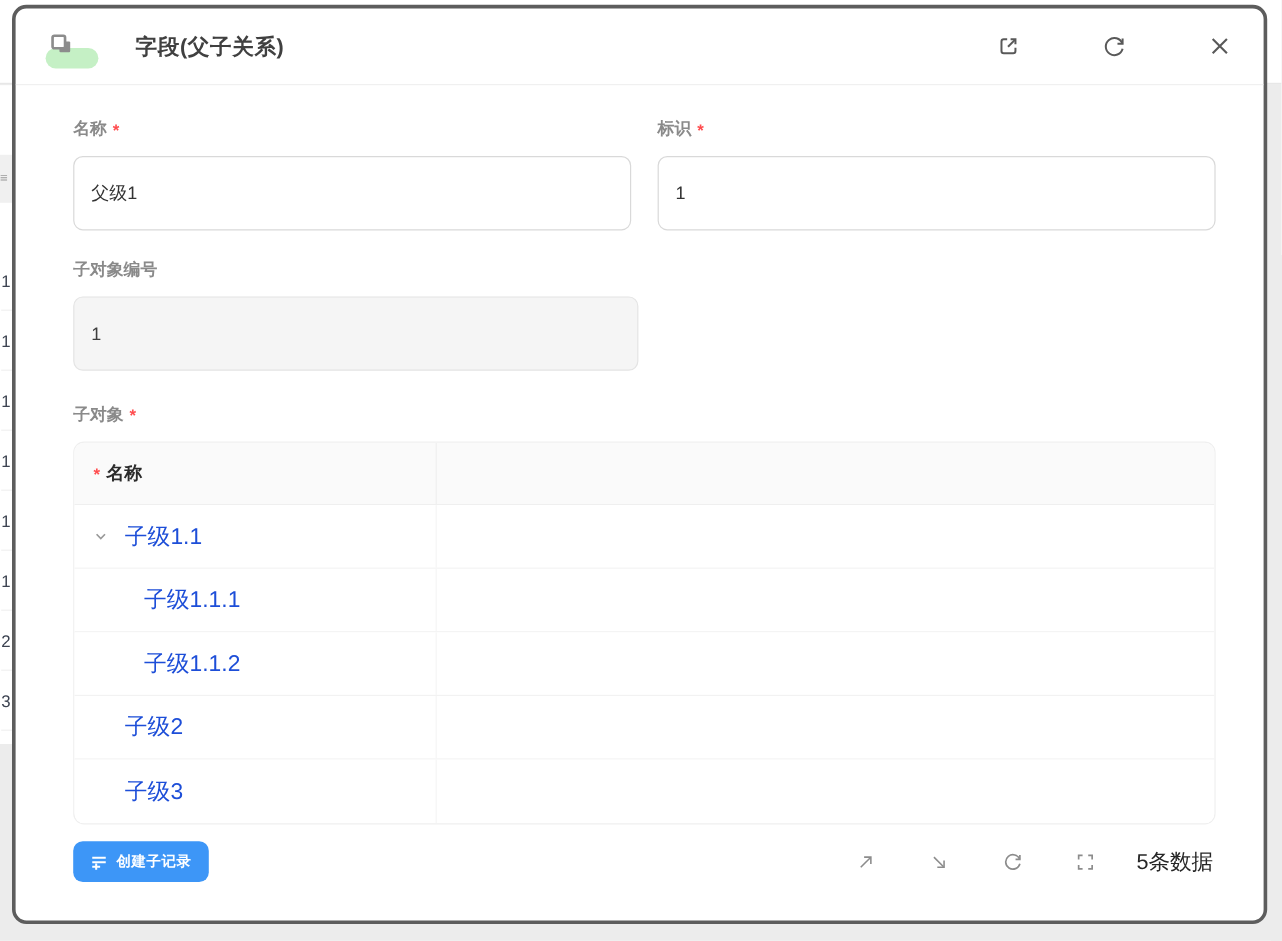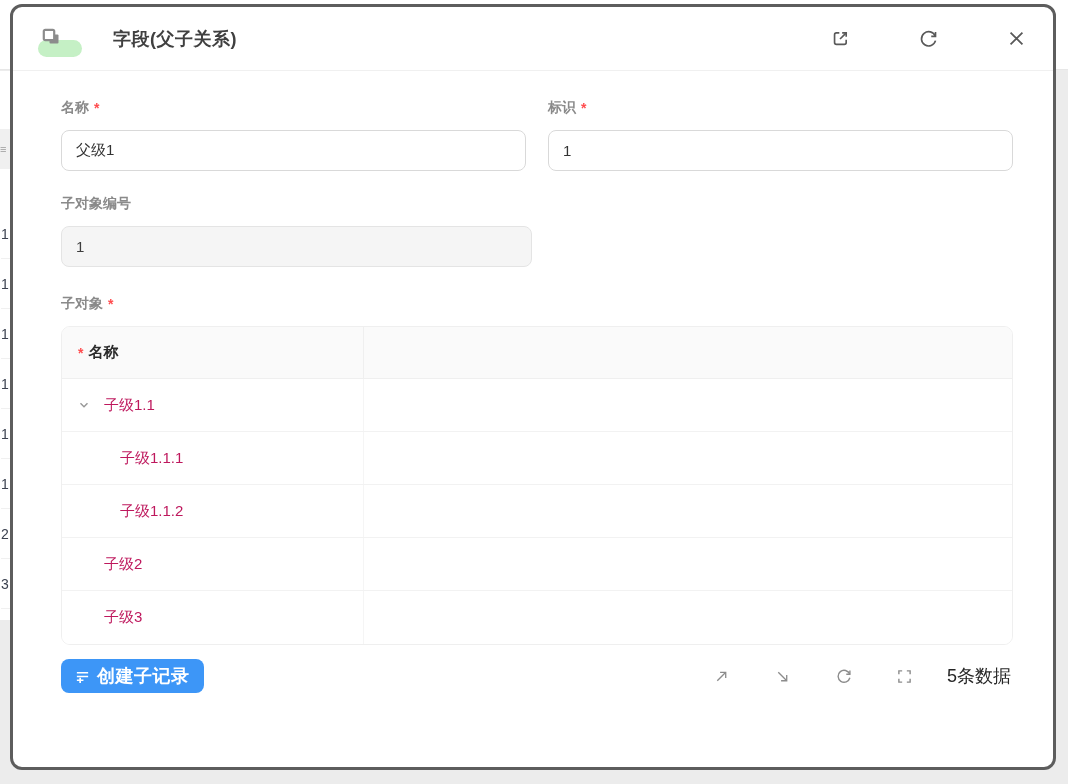--- a/index.html
+++ b/index.html
@@ -57,21 +57,21 @@
   }
   
   .modal-body { padding:28px 40px 0 48px; }
   .form-grid { display:grid; grid-template-columns:1fr 1fr; column-gap:22px; }
   .field-label {
     font-size:14px; color:#8a8a8a; font-weight:bold;
     display:flex; align-items:center; gap:5px; margin-bottom:13px;
   }
   .req { color:#ff4d4f; font-size:14px; font-weight:bold; }
   .text-input {
-    width:100%; height:41px; border:1px solid #d9d9d9; border-radius:8px;
+    width:100%; height:62px; border:1px solid #d9d9d9; border-radius:8px;
     padding:0 14px; font-size:15px; color:#333; background:#fff;
     font-family:inherit;
   }
   .text-input:disabled, .text-input.disabled {
     background:#f5f5f5; border-color:#e4e4e4; color:#3d3d3d;
   }
   .mt24 { margin-top:24px; }
   .mt28 { margin-top:28px; }
   
   .subtable {
@@ -87,28 +87,28 @@
   .st-header-label { font-size:15px; font-weight:bold; color:#2b2b2b; }
   .st-row {
     height:53px; display:flex; align-items:center; border-bottom:1px solid #f2f2f2;
     background:#fff;
   }
   .st-row:last-child { border-bottom:none; }
   .st-row .st-col1 { border-right:1px solid #f5f5f5; }
   .row-inner { display:flex; align-items:center; }
   .switcher { width:26px; flex:none; display:flex; align-items:center; color:#999; }
   .indent { width:16px; flex:none; }
-  .row-text { font-size:15px; color:#be185d; }
+  .row-text { font-size:19px; color:#1d4ed8; }
   
   .st-footer {
     margin-top:13px; display:flex; align-items:center; height:36px;
   }
   .create-btn {
     height:34px; padding:0 14px; background:#3d96f7; color:#fff;
-    border:none; border-radius:8px; font-size:18px; font-weight:bold;
+    border:none; border-radius:8px; font-size:12px; font-weight:bold;
     display:flex; align-items:center; gap:7px; cursor:pointer;
     font-family:inherit; letter-spacing:0.5px;
   }
   .footer-spacer { flex:1; }
   .ficon {
     width:18px; height:18px; color:#8c8c8c; display:flex; align-items:center;
     justify-content:center; cursor:pointer; margin-left:43px; background:none; border:none;
   }
   .count-text { font-size:18px; color:#262626; margin-left:33px; margin-right:2px; }
   svg { display:block; }

